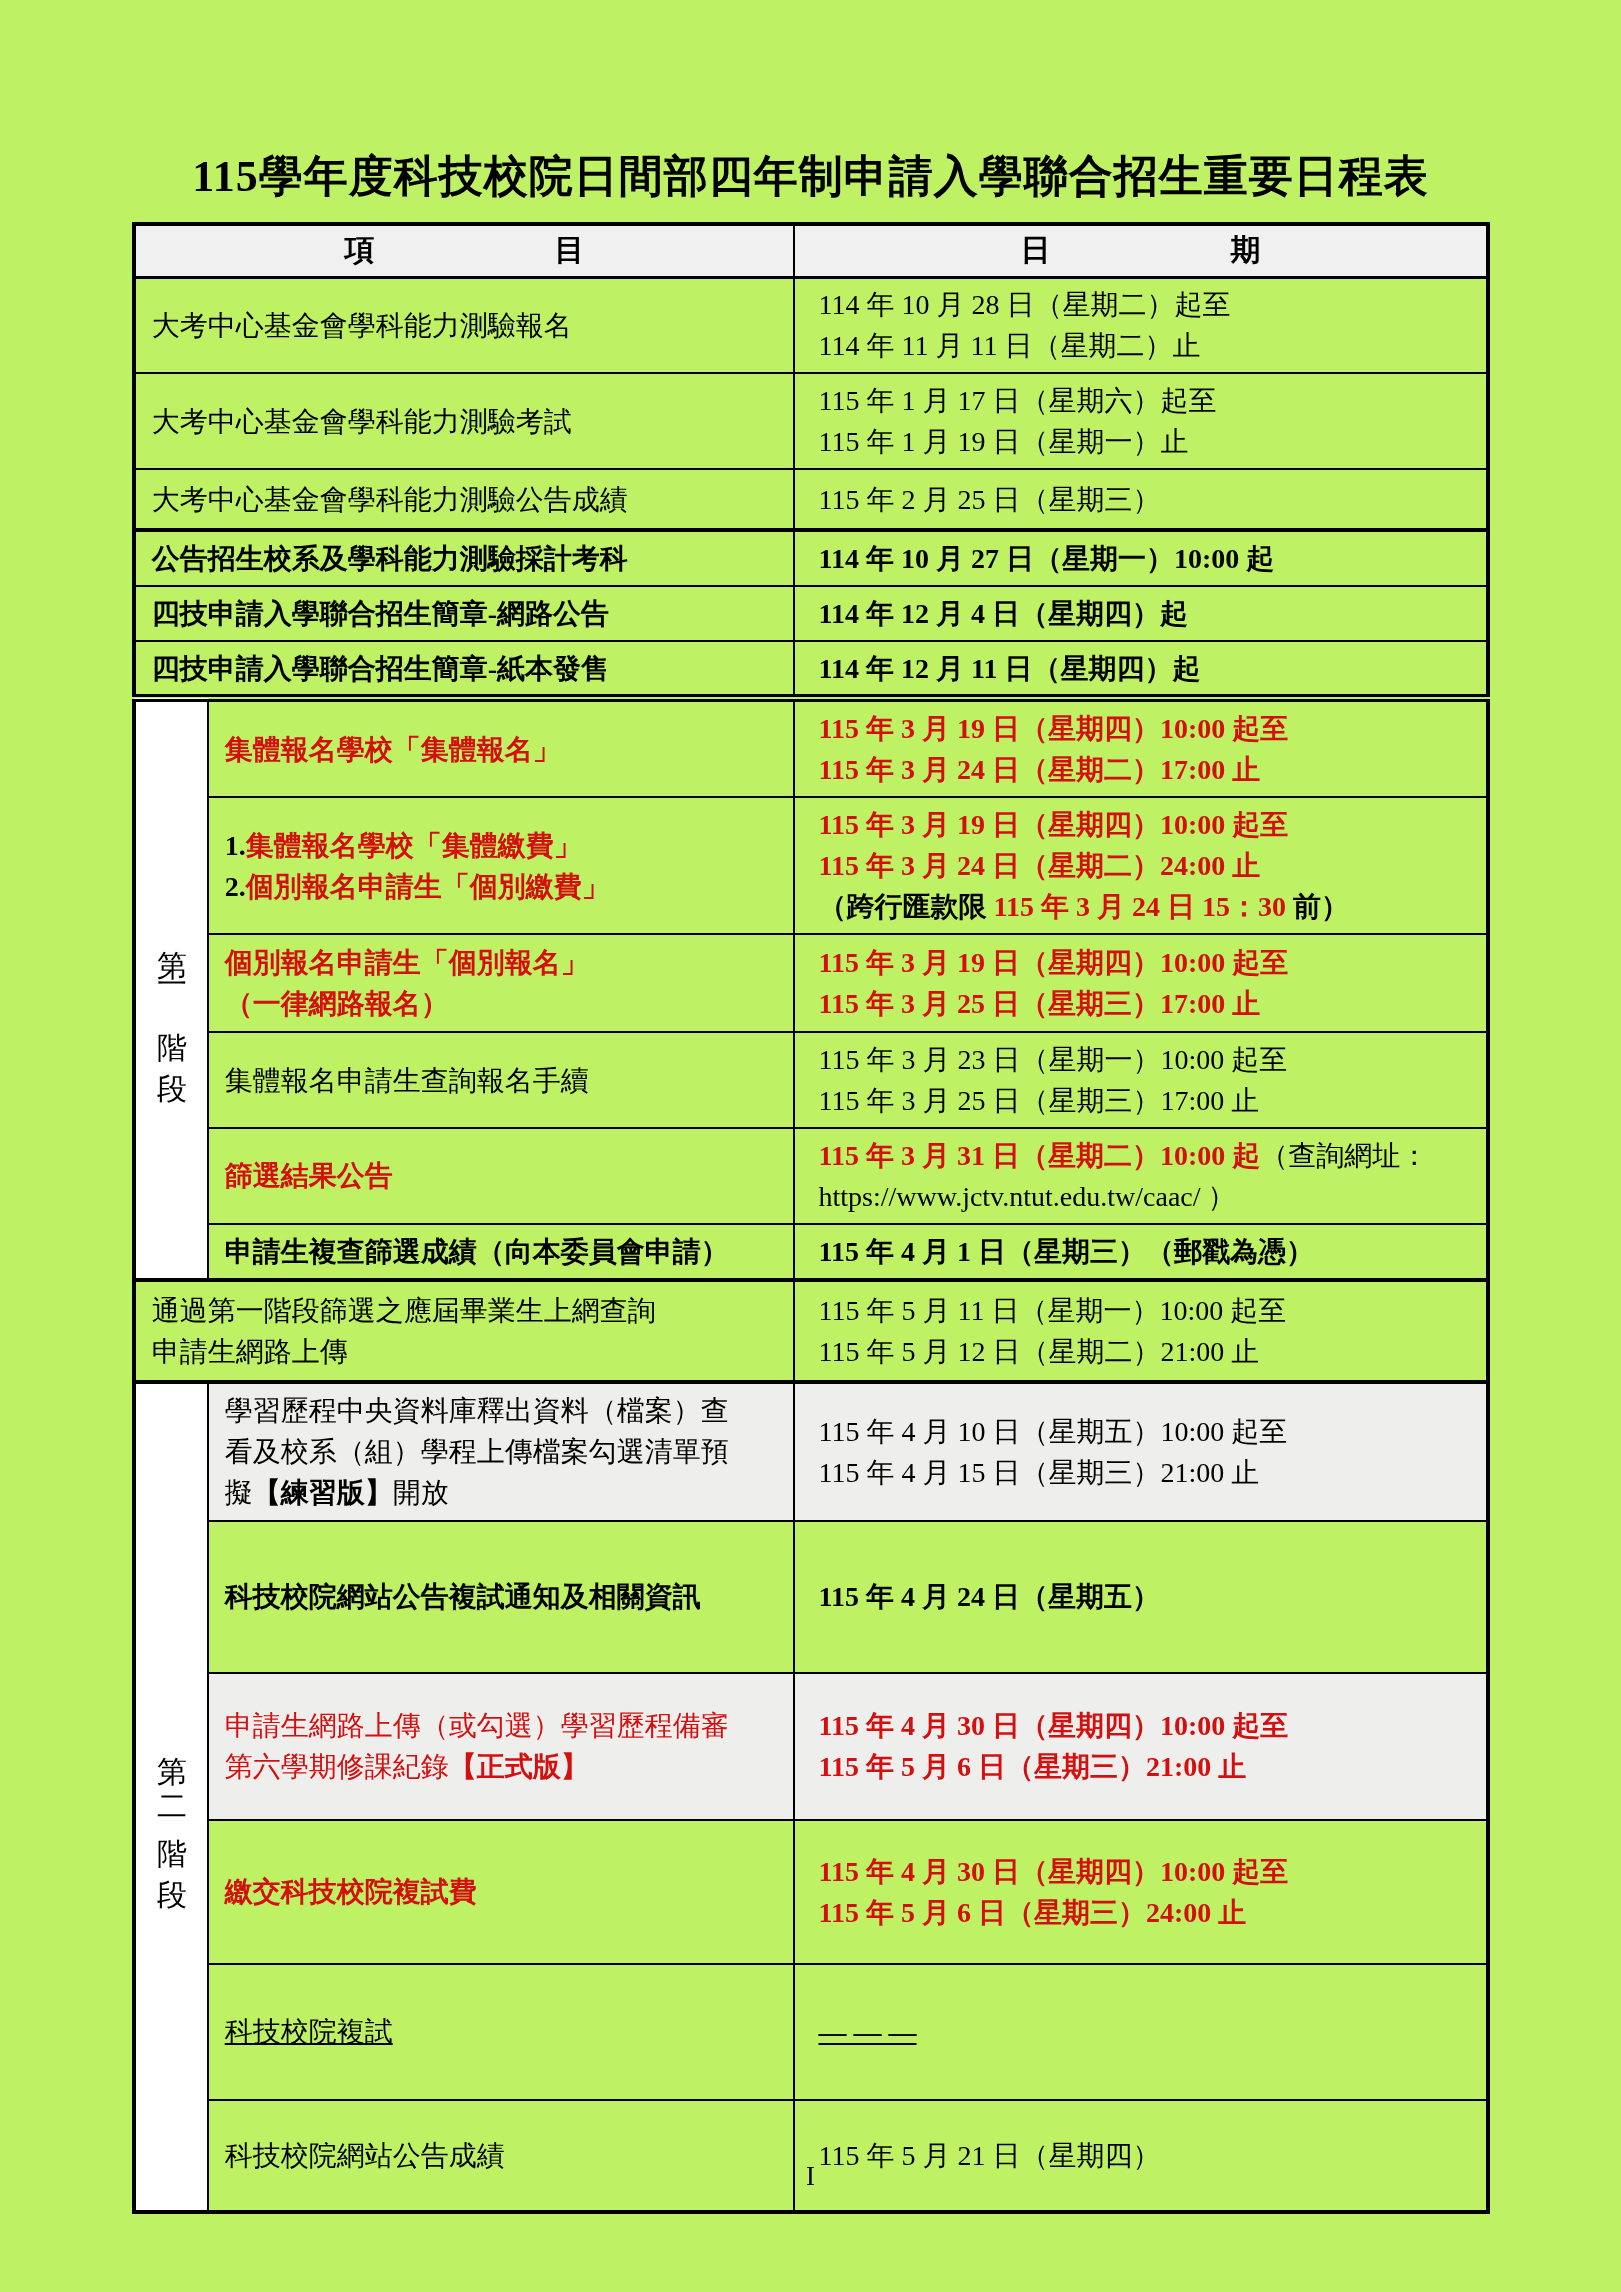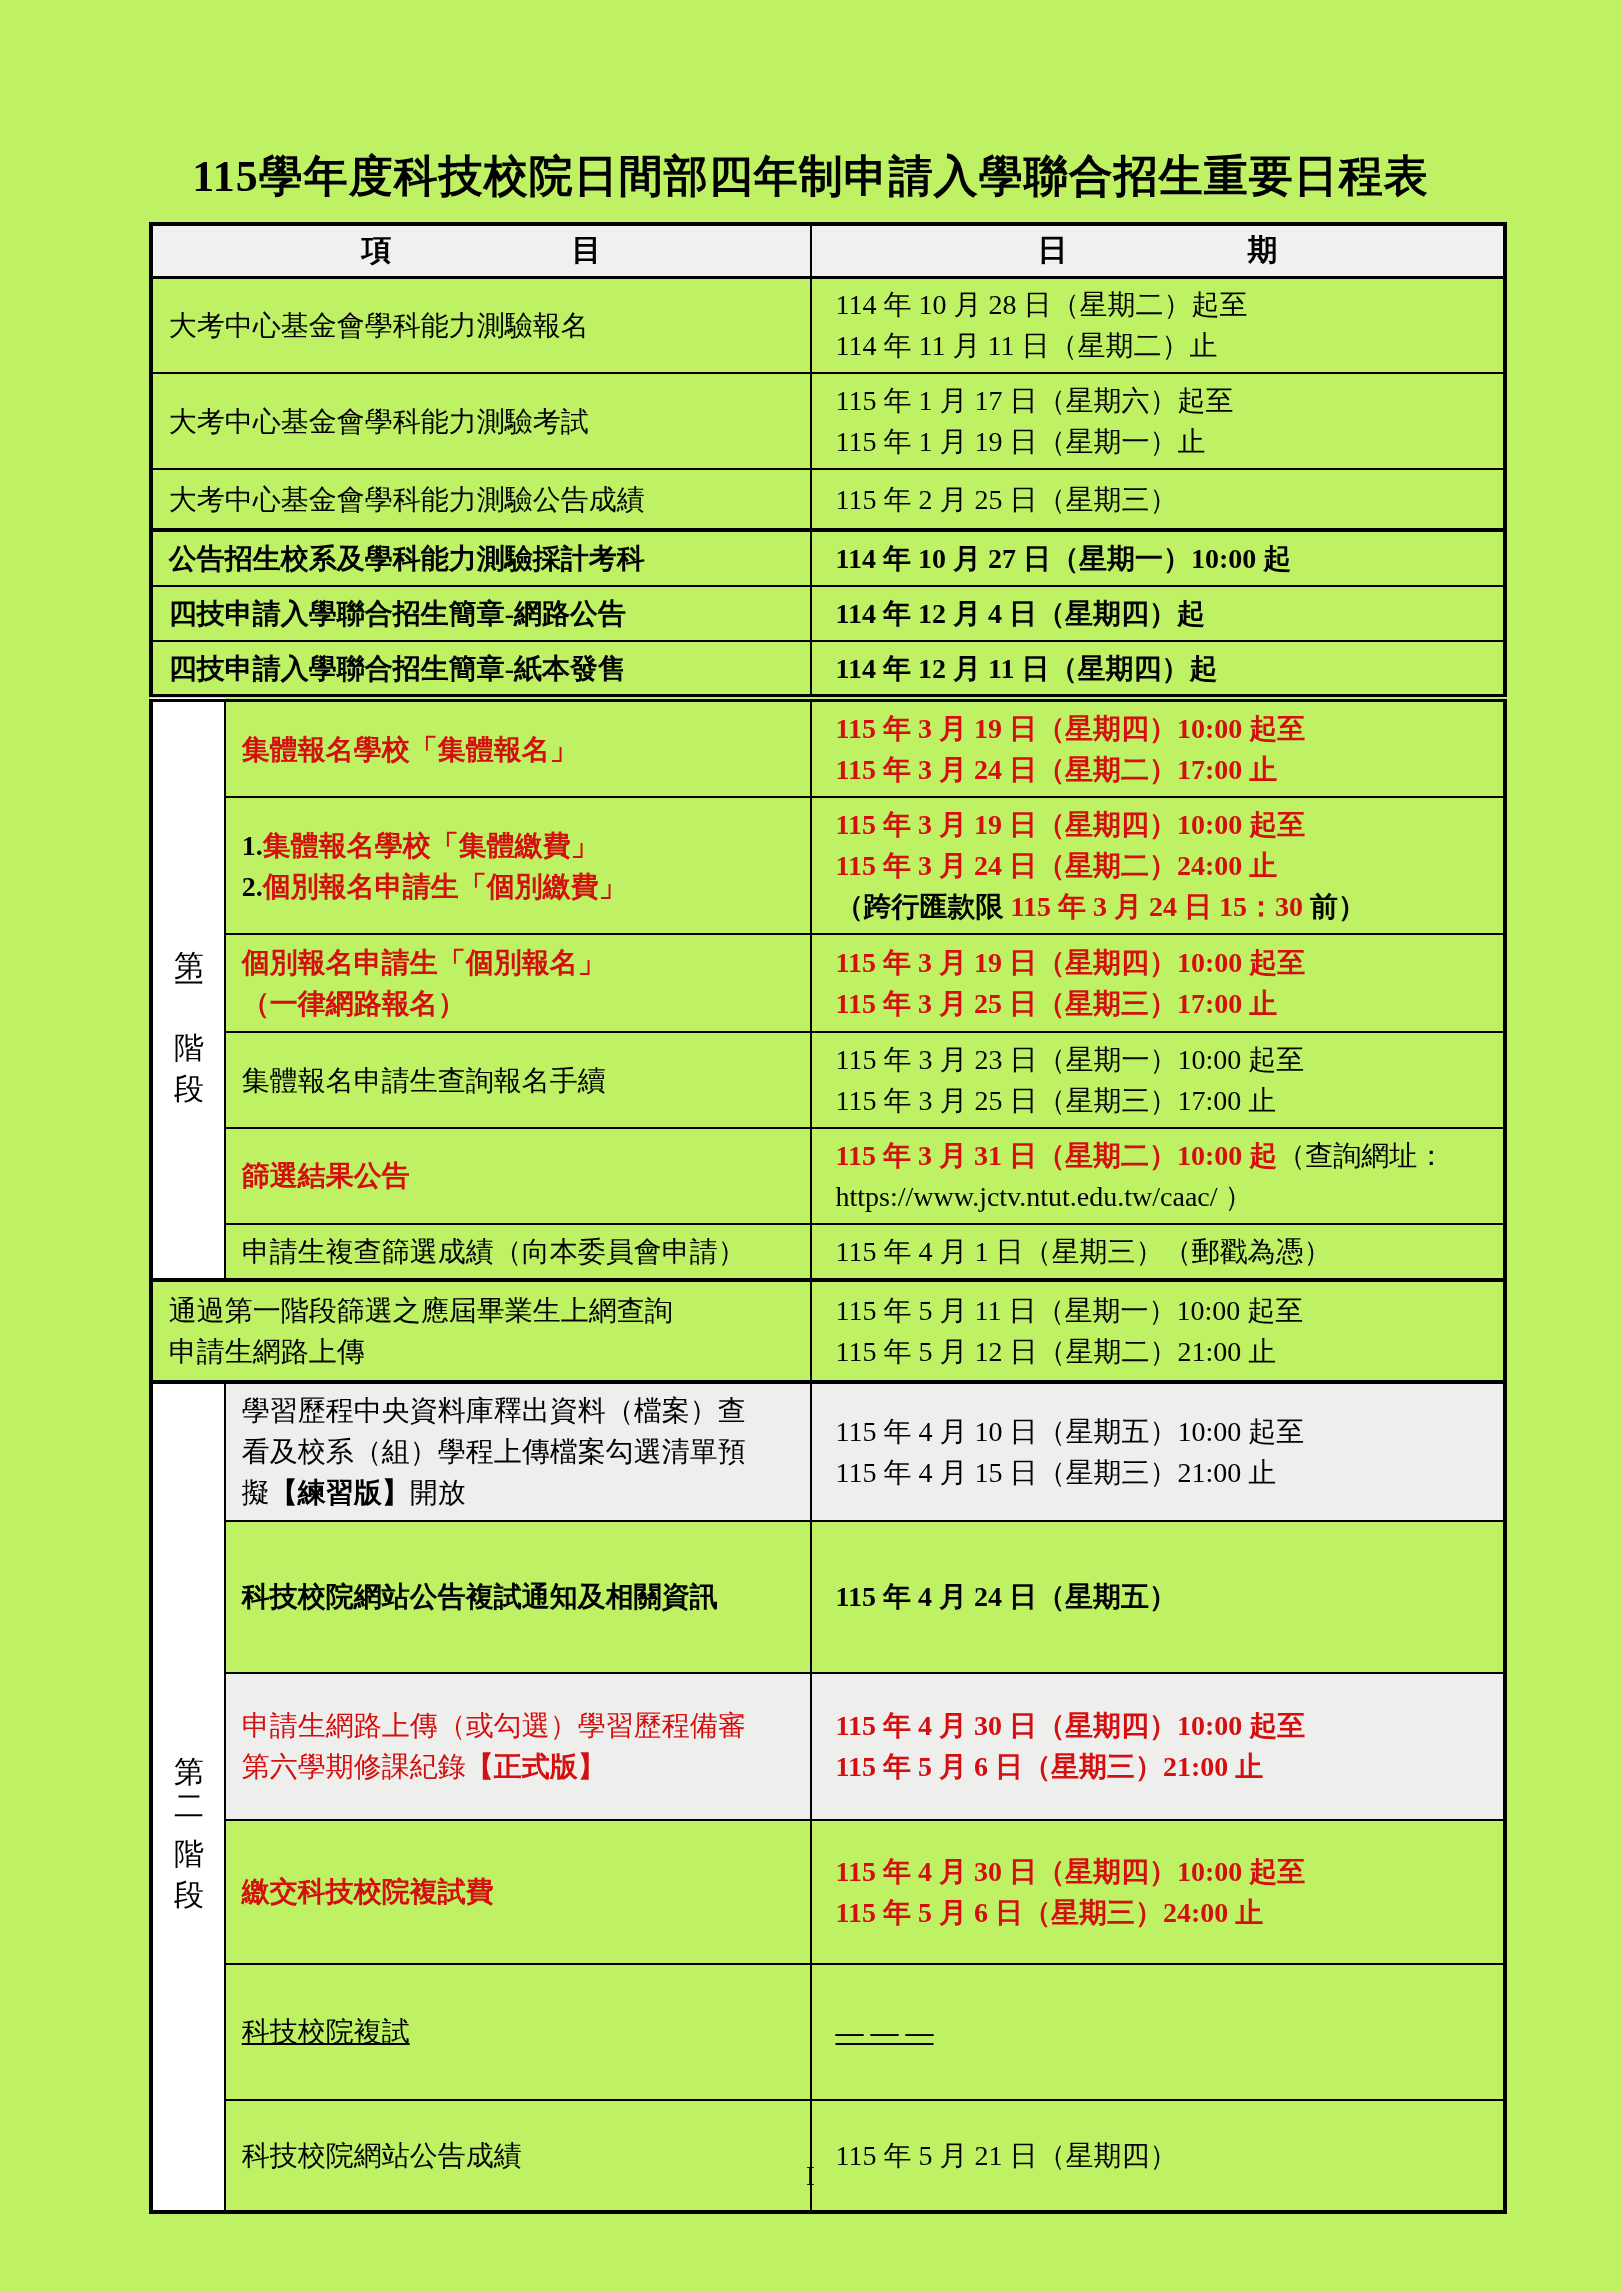--- a/index.html
+++ b/index.html
@@ -18,21 +18,21 @@
     left: 0;
     width: 100%;
     text-align: center;
     font-size: 44px;
     font-weight: bold;
     letter-spacing: 1px;
     white-space: nowrap;
   }
   table.schedule {
     position: absolute;
-    left: 149px;
+    left: 132px;
     top: 222px;
     width: 1355px;
     border-collapse: collapse;
     table-layout: fixed;
     border: 4.9px solid #000;
   }
   col.c-stage { width: 74px; }
   col.c-label { width: 586px; }
   col.c-date  { width: 694px; }
   th, td { border: 2px solid #000; padding: 0; vertical-align: middle; }
@@ -67,21 +67,21 @@
   tr[data-row="sat-exam"]            { height: 82px; }
   tr[data-row="sat-scores"]          { height: 61px; }
   tr[data-row="announce-criteria"]   { height: 45px; }
   tr[data-row="brochure-online"]     { height: 45px; }
   tr[data-row="brochure-print"]      { height: 45px; }
   tr[data-row="group-register"]      { height: 86px; }
   tr[data-row="payment"]             { height: 137px; }
   tr[data-row="individual-register"] { height: 98px; }
   tr[data-row="group-check"]         { height: 94px; }
   tr[data-row="screening-result"]    { height: 96px; }
-  tr[data-row="recheck"]             { height: 55px; }
+  tr[data-row="recheck"]             { height: 55px; font-weight: bold; }
   tr[data-row="sixth-semester"]      { height: 102px; }
   tr[data-row="portfolio-practice"]  { height: 139px; }
   tr[data-row="retest-notice"]       { height: 152px; }
   tr[data-row="portfolio-official"]  { height: 147px; }
   tr[data-row="retest-fee"]          { height: 144px; margin-top: 48px; }
   tr[data-row="retest"]              { height: 136px; text-decoration: underline; }
   tr[data-row="scores-announce"]     { height: 112px; }
   .page-number {
     position: absolute;
     top: 2161px;

